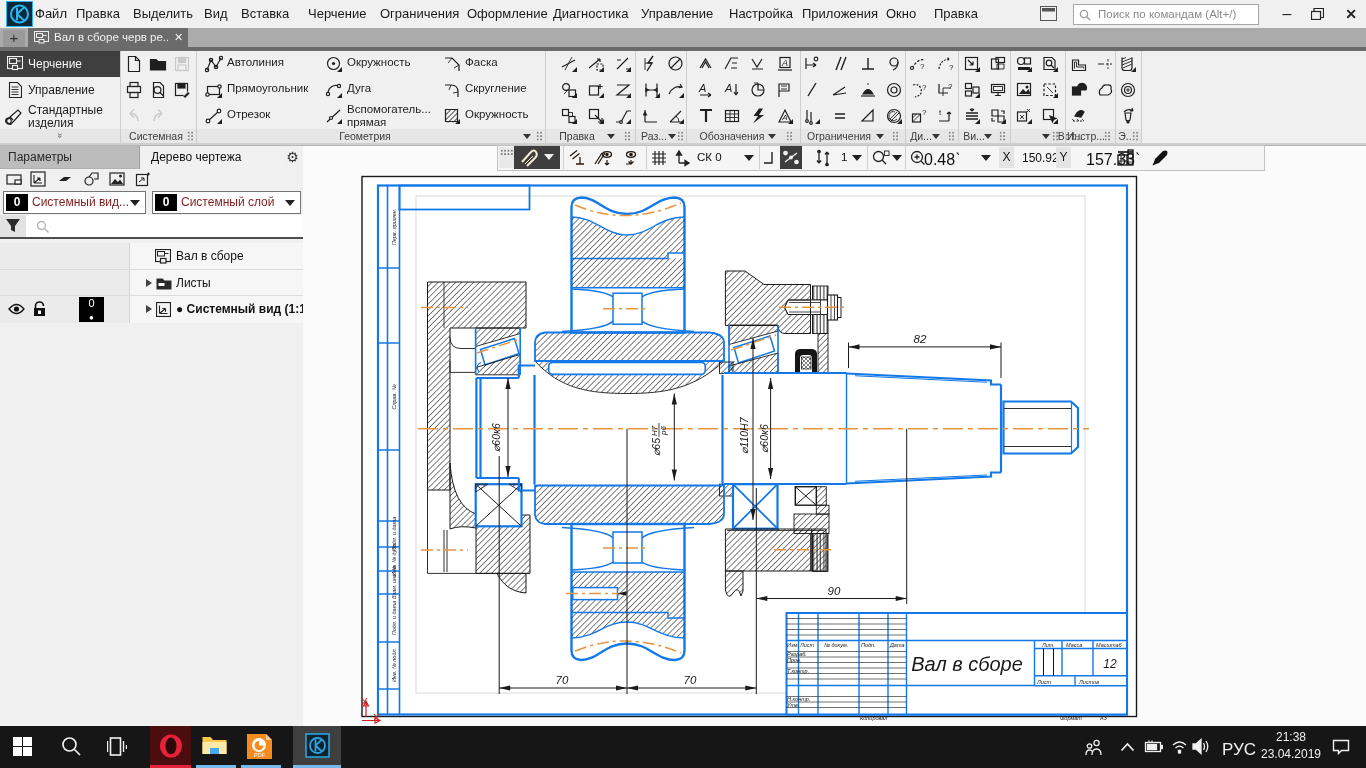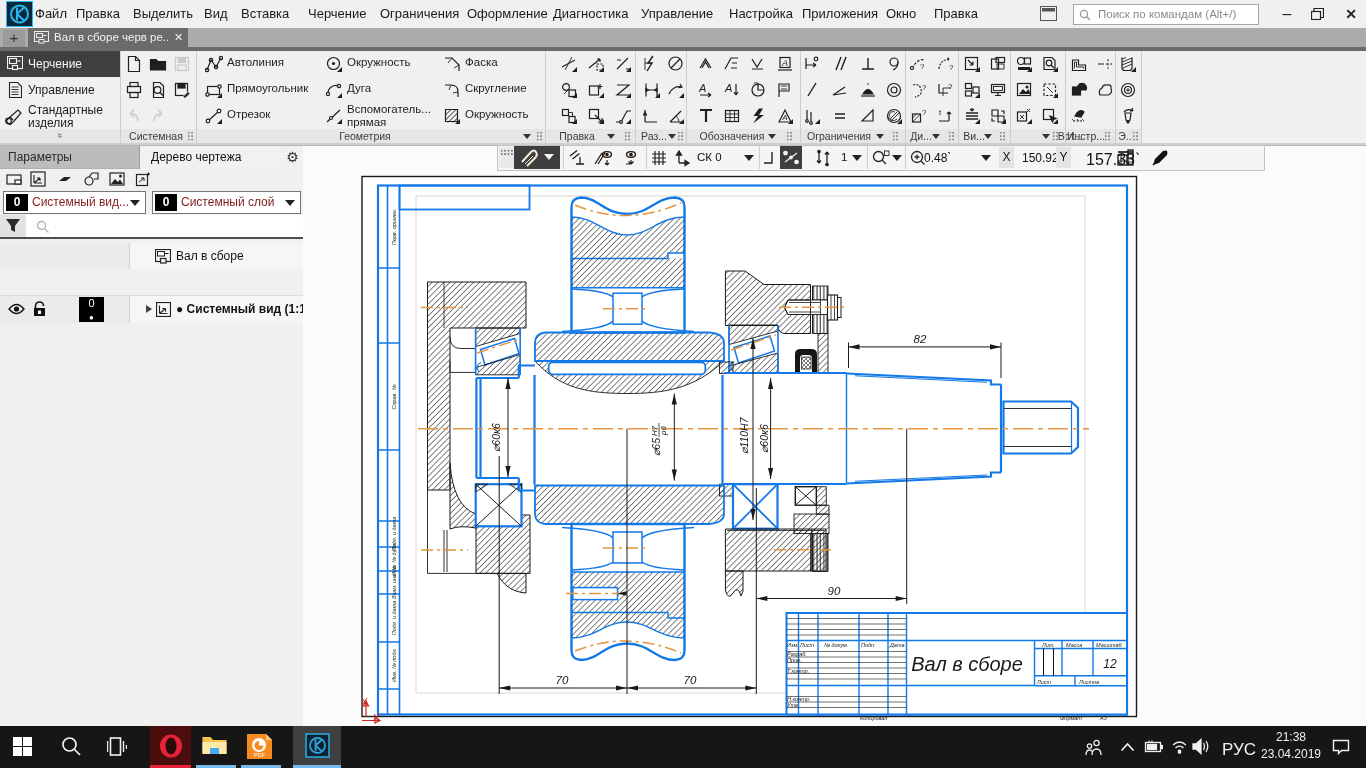--- a/index.html
+++ b/index.html
@@ -614,20 +614,30 @@
         <div class="trowL"></div>
         <div class="trowR"></div>
 <svg class="abs" style="left:155px;top:6px" width="16" height="15" viewBox="0 0 16 15">
           <rect x="0.5" y="0.5" width="15" height="12" fill="#f6f6f6" stroke="#222" stroke-width="1.2"></rect>
           <rect x="2.5" y="2.5" width="7" height="4.5" fill="none" stroke="#222"></rect>
           <line x1="10" y1="4.5" x2="13.5" y2="4.5" stroke="#222"></line>
           <rect x="5.5" y="9.5" width="5.5" height="4.5" fill="#f6f6f6" stroke="#222" stroke-width="1.2"></rect>
         </svg>
         <div class="ttext">Вал в сборе</div>
       </div>
+  <div class="trow" style="top:123px;border-top:1px solid #dcdcdc">
+        <div class="trowL"></div>
+        <div class="trowR"></div>
+        <div class="texp"></div>
+<svg class="abs" style="left:156px;top:6px" width="16" height="15" viewBox="0 0 16 15">
+          <path d="M0.5,2.5 h6 l2,2 h7 v9 h-15 Z" fill="#2a2a2a"></path>
+          <rect x="2.5" y="7" width="6" height="3" fill="#fff"></rect>
+        </svg>
+        <div class="ttext">Листы</div>
+      </div>
   <div class="trow" style="top:149px;border-top:1px solid #dcdcdc;border-bottom:1px solid #8f8f8f;height:27px">
         <div class="trowL" style="height:27px"></div>
         <div class="trowR" style="height:27px"></div>
         <div class="texp"></div>
 <svg class="abs" style="left:8px;top:7px" width="17" height="12" viewBox="0 0 17 12">
           <path d="M1,6 Q8.5,-3 16,6 Q8.5,15 1,6 Z" fill="none" stroke="#111" stroke-width="1.3"></path>
           <circle cx="8.5" cy="6" r="2.6" fill="#111"></circle>
         </svg>
 <svg class="abs" style="left:33px;top:5px" width="13" height="16" viewBox="0 0 13 16">
           <path d="M2.5,7 V5 a4,4 0 0 1 8,0" fill="none" stroke="#111" stroke-width="1.6"></path>
@@ -703,21 +713,21 @@
           <line x1="11" y1="11" x2="15" y2="15"></line>
           <rect x="13.5" y="2" width="4.5" height="4.5" stroke-width="0.9"></rect>
         </svg>
   <div class="abs" style="left:394px;top:9px;width:0;height:0;border-left:5px solid transparent;border-right:5px solid transparent;border-top:6px solid #222"></div>
   <div class="abs" style="left:407px;top:0;width:0px;height:23px;border-left:1px solid #cdcdcd"></div>
   <svg class="abs" style="left:411px;top:3px" width="18" height="18" viewBox="0 0 18 18" stroke="#222" fill="none" stroke-width="1.3">
           <circle cx="8" cy="8" r="5.5"></circle>
           <path d="M8,5.5 v5 M5.5,8 h5"></path>
           <line x1="12" y1="12" x2="15.5" y2="15.5"></line>
         </svg>
-  <div class="abs" style="left:426px;top:5px;font-size:12px;color:#111">0.48ˋ</div>
+  <div class="abs" style="left:426px;top:5px;font-size:16px;color:#111">0.48ˋ</div>
   <div class="abs" style="left:483px;top:9px;width:0;height:0;border-left:5px solid transparent;border-right:5px solid transparent;border-top:6px solid #222"></div>
   <div class="abs" style="left:501px;top:1px;width:15px;height:21px;background:#e4e4e4;text-align:center;font-size:12px;color:#111;line-height:21px;">X</div>
   <div class="abs" style="left:524px;top:5px;font-size:12px;color:#111">150.92ˋ</div>
   <div class="abs" style="left:558px;top:1px;width:15px;height:21px;background:#e4e4e4;text-align:center;font-size:12px;color:#111;line-height:21px;">Y</div>
   <div class="abs" style="left:588px;top:5px;font-size:16px;color:#111">157.33ˋ</div>
   <svg class="abs" style="left:618px;top:2px" width="20" height="20" viewBox="0 0 20 20" stroke="#111" fill="none" stroke-width="1.3">
           <rect x="2" y="7" width="9" height="10"></rect>
           <path d="M2,13 h9 M5,7 v10" stroke-width="0.9"></path>
           <rect x="12" y="2" width="5" height="15"></rect>
           <path d="M12,6 h5 M12,10 h5 M12,14 h5" stroke-width="0.8"></path>

